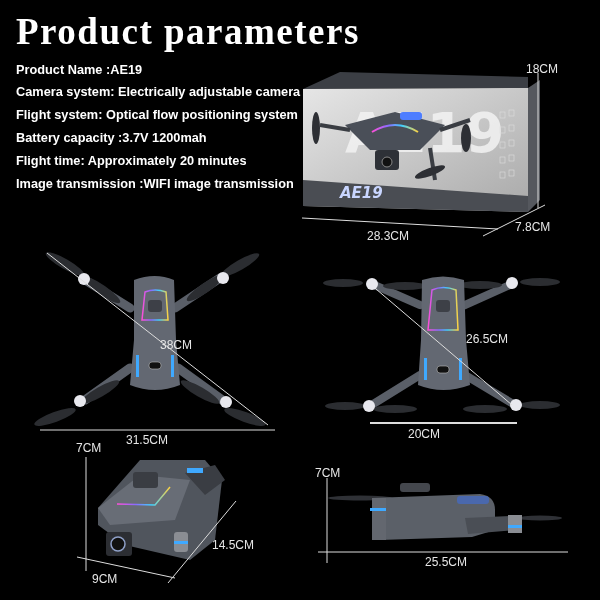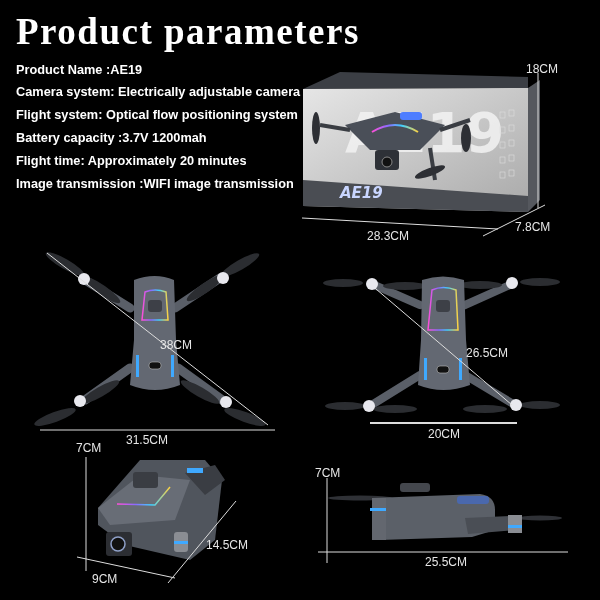--- a/index.html
+++ b/index.html
@@ -142,40 +142,40 @@
   </g>
   <path d="M422 280 Q443 273 464 280 L466 340 L470 385 Q443 395 418 385 L421 340 Z" fill="#636872"></path>
   <path d="M432 290 Q443 285 456 290 L458 330 L428 330 Z" fill="none" stroke="url(#rainbow)" stroke-width="1.5"></path>
   <rect x="436" y="300" width="14" height="12" rx="3" fill="#3d4047"></rect>
   <rect x="424" y="358" width="3" height="22" fill="#3fa9ff"></rect>
   <rect x="459" y="358" width="3" height="22" fill="#3fa9ff"></rect>
   <rect x="437" y="366" width="12" height="7" rx="3" fill="#111" stroke="#bbb" stroke-width="0.6"></rect>
   <line x1="376" y1="289" x2="512" y2="405" stroke="#ddd" stroke-width="1"></line>
   <line x1="370" y1="423" x2="517" y2="423" stroke="#ddd" stroke-width="2"></line>
 </svg>
-<div class="abs dim" style="left:466px;top:346px">26.5CM</div>
-<div class="abs dim" style="left:428px;top:427px">20CM</div>
+<div class="abs dim" style="left:466px;top:332px">26.5CM</div>
+<div class="abs dim" style="left:408px;top:427px">20CM</div>
 
 <svg width="600" height="600">
   <polygon points="98,508 140,460 205,460 222,480 215,540 190,560 125,545 98,525" fill="#50555d"></polygon>
   <polygon points="98,508 140,475 190,480 175,520 110,525" fill="#686d76"></polygon>
   <path d="M117 504 L155 505 L170 487" fill="none" stroke="url(#rainbow)" stroke-width="1.5"></path>
   <rect x="133" y="472" width="25" height="16" rx="3" fill="#3a3d43"></rect>
   <rect x="106" y="532" width="26" height="24" rx="3" fill="#2c2e33"></rect>
   <circle cx="118" cy="544" r="7" fill="#111" stroke="#8fa0c8" stroke-width="1.5"></circle>
   <rect x="174" y="532" width="14" height="20" rx="3" fill="#8a8d93"></rect>
   <rect x="174" y="541" width="14" height="3" fill="#3fa9ff"></rect>
   <polygon points="185,473 215,465 225,480 205,495" fill="#3a3d43"></polygon>
   <rect x="187" y="468" width="16" height="5" fill="#3fa9ff"></rect>
   <line x1="86" y1="457" x2="86" y2="571" stroke="#ddd" stroke-width="1"></line>
   <line x1="77" y1="557" x2="175" y2="578" stroke="#ddd" stroke-width="1"></line>
   <line x1="168" y1="583" x2="236" y2="501" stroke="#ddd" stroke-width="1"></line>
 </svg>
 <div class="abs dim" style="left:76px;top:441px">7CM</div>
-<div class="abs dim" style="left:206px;top:538px">14.5CM</div>
+<div class="abs dim" style="left:212px;top:538px">14.5CM</div>
 <div class="abs dim" style="left:92px;top:572px">9CM</div>
 
 <svg width="600" height="600">
   <ellipse cx="360" cy="498" rx="32" ry="2.5" fill="#2f3136"></ellipse>
   <ellipse cx="540" cy="518" rx="22" ry="2.5" fill="#2f3136"></ellipse>
   <rect x="400" y="483" width="30" height="9" rx="3" fill="#44474d"></rect>
   <path d="M372 498 L480 494 Q495 496 495 510 L495 530 L472 537 L380 540 L372 540 Z" fill="#5b6068"></path>
   <rect x="457" y="496" width="32" height="8" rx="3" fill="#4a68ad"></rect>
   <rect x="372" y="498" width="14" height="42" fill="#63676f"></rect>
   <rect x="370" y="508" width="16" height="3" fill="#3fa9ff"></rect>

